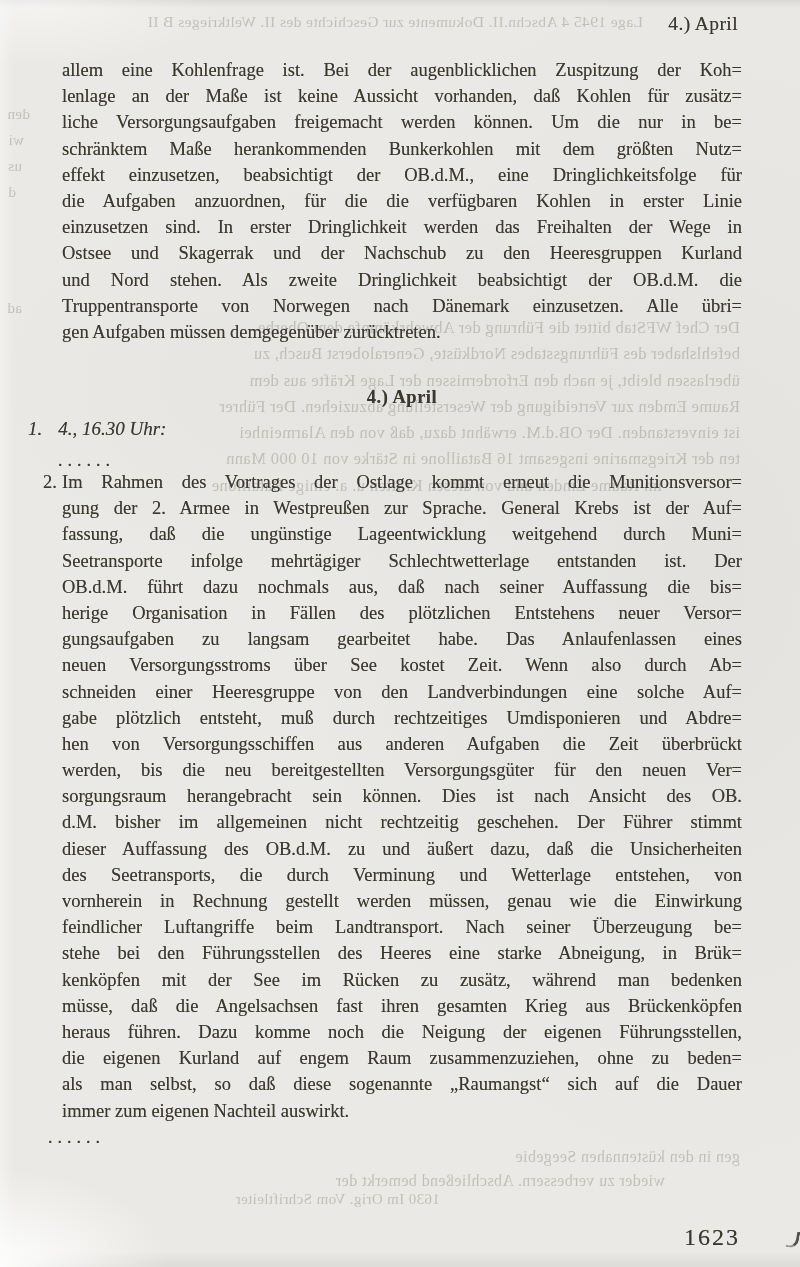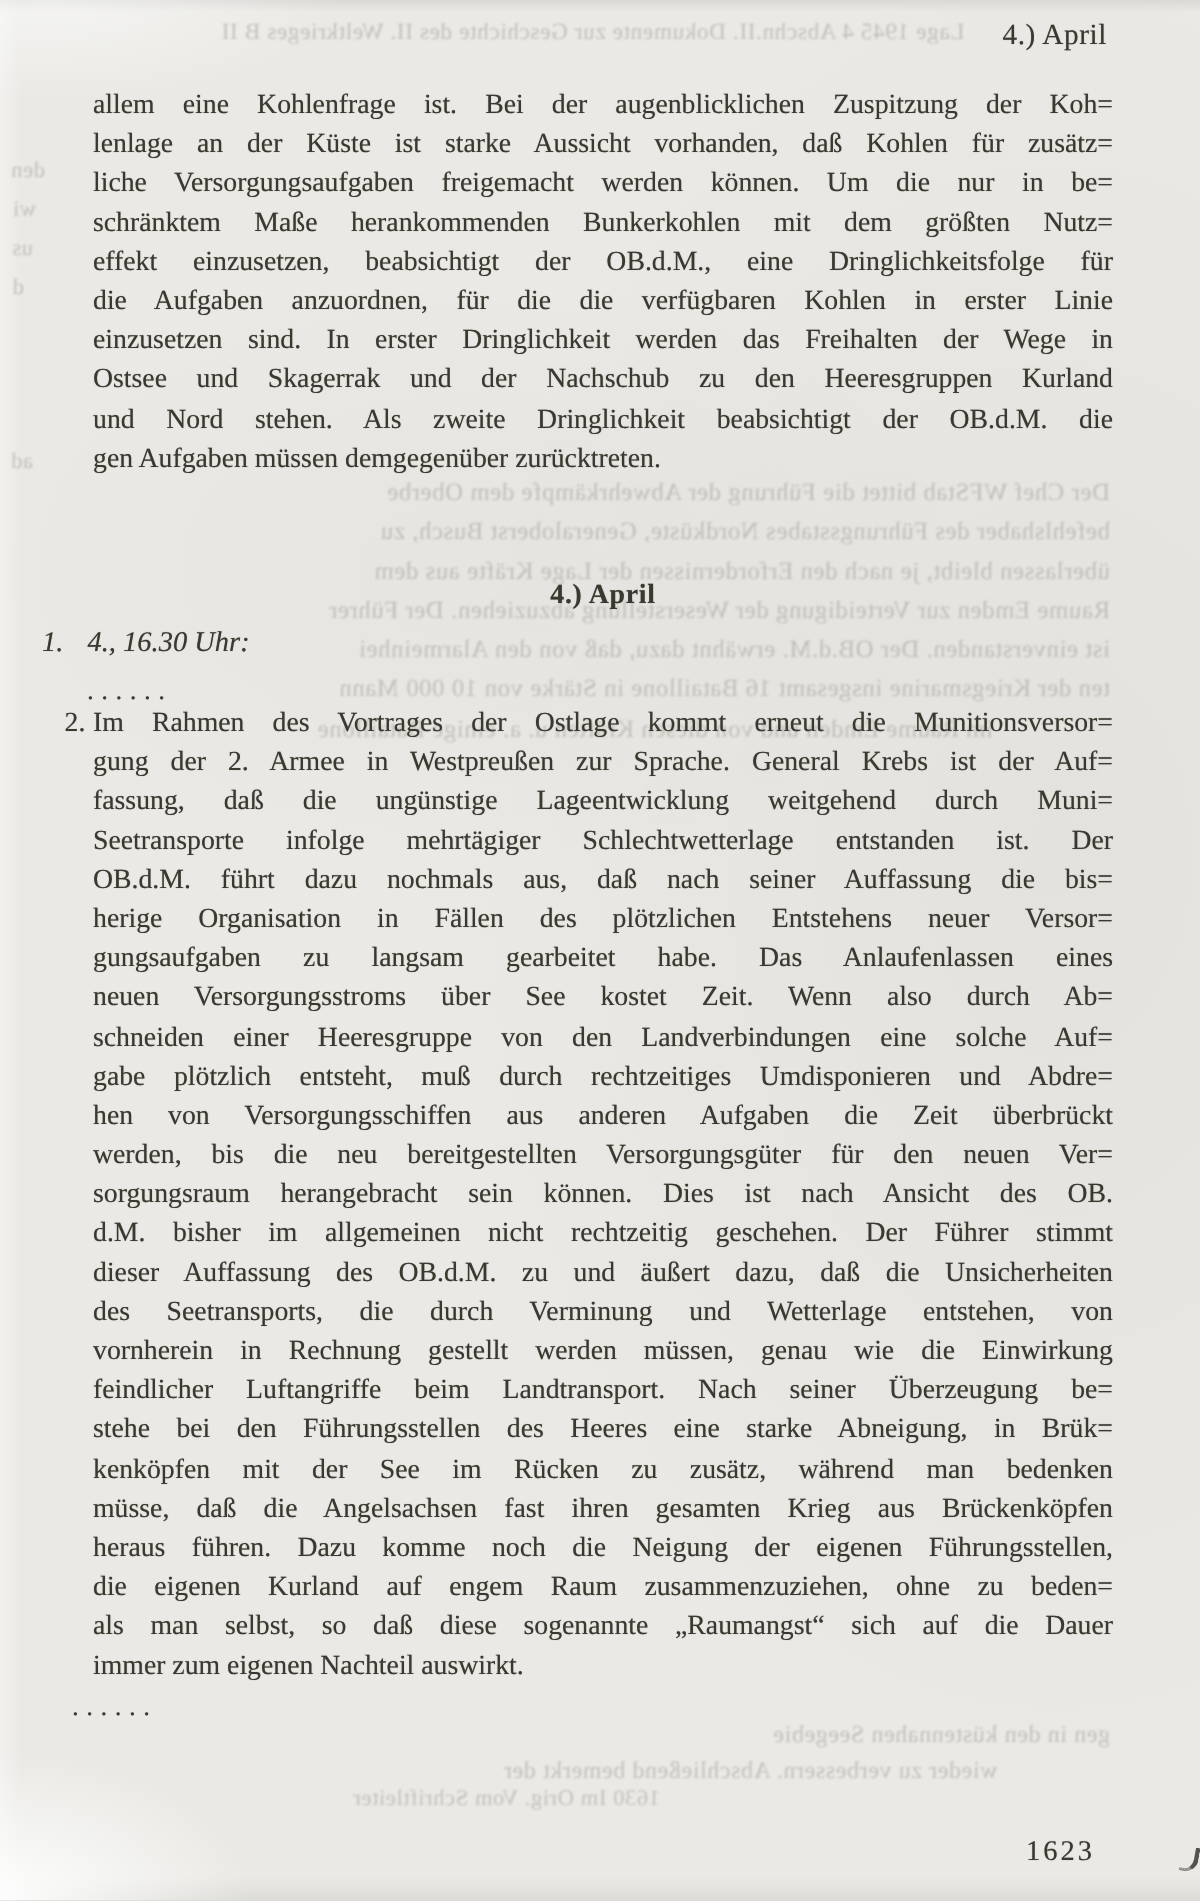--- a/index.html
+++ b/index.html
@@ -34,21 +34,21 @@
   #para1{top:57px;left:62px;width:680px;}
   #heading{top:384px;left:62px;width:680px;text-align:center;font-weight:bold;letter-spacing:.5px;}
   #entry1{top:416px;left:28px;width:714px;font-style:italic;font-size:19px;}
   #entry1 .time{margin-left:16px;}
   #entry1 .dots{margin-left:30px;margin-top:5px;}
   #entry2{top:469px;left:43px;width:699px;}
   #entry2 .num{position:absolute;left:0;top:0;}
   #entry2 .entry-lines{margin-left:19px;width:680px;}
   #entry2 .dots{margin-left:5px;}
   .dots{font-style:normal;font-size:18px;letter-spacing:5px;line-height:26.2px;}
-  #page-number{top:1224px;left:684px;font-size:19px;letter-spacing:2px;}
+  #page-number{top:1224px;left:684px;font-size:24px;letter-spacing:2px;}
   
   #corner-mark{
     position:absolute;z-index:2;left:787px;top:1231px;width:9px;height:15px;
     border-right:3px solid rgba(45,44,40,.8);border-bottom:2px solid rgba(45,44,40,.45);
     border-radius:0 0 9px 0;transform:rotate(10deg);
   }
 </style>
 </head>
 <body>
 
@@ -70,28 +70,29 @@
       <div class="ghost" style="top: 476px; left: 62px; width: 600px; font-size: 16.5px;">im Raume Emden und von diesen Kräften u. a. einige Bataillone</div>
       <div class="ghost" style="top: 1147px; left: 330px; width: 410px; font-size: 16px;">gen in den küstennahen Seegebie</div>
       <div class="ghost" style="top: 1171px; left: 95px; width: 570px; font-size: 16px;">wieder zu verbessern. Abschließend bemerkt der</div>
       <div class="ghost" style="top: 1189px; left: 40px; width: 400px; font-size: 15px;">1630 Im Orig. Vom Schriftleiter</div>
     </div>
 
   <div id="header-right" class="printed">4.) April</div>
 
   <div id="para1" class="printed body-text para">
       <div class="tline">allem eine Kohlenfrage ist. Bei der augenblicklichen Zuspitzung der Koh=</div>
-      <div class="tline">lenlage an der Küste ist starke Aussicht vorhanden, daß Kohlen für zusätz=</div>
+      <div class="tline">lenlage an der Maße ist keine Aussicht vorhanden, daß Kohlen für zusätz=</div>
       <div class="tline">liche Versorgungsaufgaben freigemacht werden können. Um die nur in be=</div>
       <div class="tline">schränktem Maße herankommenden Bunkerkohlen mit dem größten Nutz=</div>
       <div class="tline">effekt einzusetzen, beabsichtigt der OB.d.M., eine Dringlichkeitsfolge für</div>
       <div class="tline">die Aufgaben anzuordnen, für die die verfügbaren Kohlen in erster Linie</div>
       <div class="tline">einzusetzen sind. In erster Dringlichkeit werden das Freihalten der Wege in</div>
       <div class="tline">Ostsee und Skagerrak und der Nachschub zu den Heeresgruppen Kurland</div>
       <div class="tline">und Nord stehen. Als zweite Dringlichkeit beabsichtigt der OB.d.M. die</div>
+      <div class="tline">Truppentransporte von Norwegen nach Dänemark einzusetzen. Alle übri=</div>
       <div class="tline">gen Aufgaben müssen demgegenüber zurücktreten.</div>
     </div>
 
   <div id="heading" class="printed body-text">4.) April</div>
 
   <div id="entry1" class="printed body-text">
     <span class="num">1.</span><span class="time">4., 16.30 Uhr:</span>
     <div class="dots">......</div>
   </div>
 

